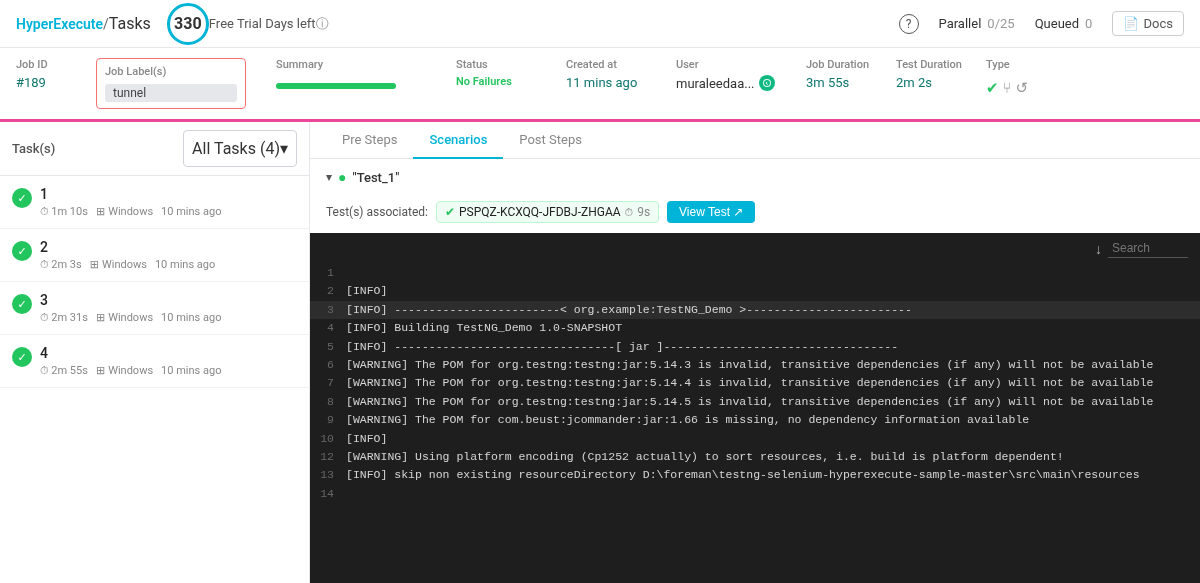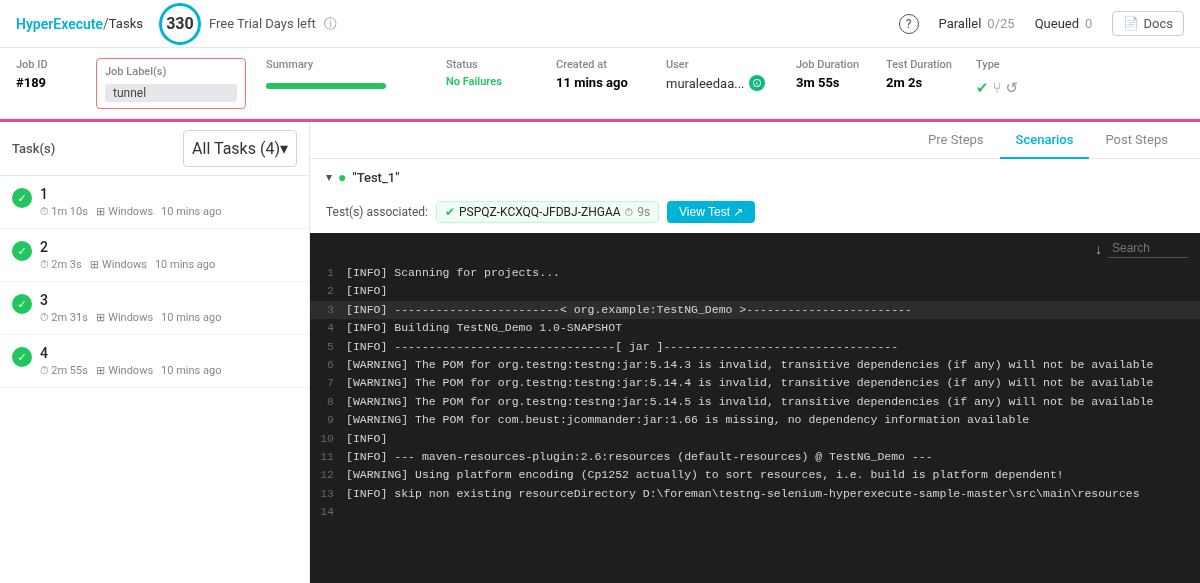--- a/index.html
+++ b/index.html
@@ -9,23 +9,23 @@
     .header {
       display: flex;
       align-items: center;
       padding: 0 16px;
       height: 48px;
       border-bottom: 1px solid #e5e7eb;
       background: #fff;
     }
     .brand { color: #00b4d8; font-weight: 600; font-size: 14px; }
     .brand-sep { color: #666; font-size: 14px; }
-    .brand-tasks { color: #333; font-size: 13px; }
+    .brand-tasks { color: #333; font-size: 16px; }
     .trial-badge {
-      display: flex; align-items: center; gap: 8px; margin-left: 16px;
+      display: flex; align-items: center; gap: 0; margin-left: 16px;
     }
     .trial-circle {
       width: 42px; height: 42px; border-radius: 50%;
       border: 3px solid #00b4d8;
       display: flex; align-items: center; justify-content: center;
       font-weight: 700; font-size: 16px; color: #333;
     }
     .trial-text { font-size: 13px; color: #555; }
     .header-right {
       margin-left: auto; display: flex; align-items: center; gap: 20px;
@@ -45,35 +45,35 @@
 
     
     .job-info-row {
       display: flex; align-items: flex-start;
       padding: 10px 16px;
       border-bottom: 3px solid #ec4899;
       gap: 0;
     }
     .job-col { display: flex; flex-direction: column; gap: 4px; }
     .col-label { font-size: 11px; color: #888; font-weight: 500; }
-    .col-value { font-size: 13px; color: #000000; font-weight: 700; }
+    .col-value { font-size: 13px; color: #0f766e; font-weight: 400; }
 
     .job-id-col { min-width: 80px; }
     .job-label-col {
       min-width: 150px;
       border: 1.5px solid #f87171;
       border-radius: 4px;
       padding: 6px 8px;
       margin-right: 20px;
     }
     .label-tag {
       background: #e5e7eb; border-radius: 3px; padding: 2px 8px;
       font-size: 12px; color: #444; display: inline-block; margin-top: 2px;
     }
-    .summary-col { min-width: 160px; margin-right: 20px; }
+    .summary-col { min-width: 160px; margin-right: 20px; margin-left: 10px; }
     .progress-bar-bg { width: 120px; height: 6px; background: #22c55e; border-radius: 3px; margin-top: 8px; }
     .status-col { min-width: 110px; }
     .status-green { color: #22c55e; font-weight: 600; font-size: 11px; }
     .created-col { min-width: 110px; }
     .user-col { min-width: 130px; }
     .user-val { display: flex; align-items: center; gap: 4px; }
     .user-icon { width: 16px; height: 16px; border-radius: 50%; background: #10b981; display: flex; align-items: center; justify-content: center; }
     .duration-col { min-width: 90px; }
     .test-dur-col { min-width: 90px; }
     .type-col { min-width: 80px; }
@@ -115,21 +115,20 @@
     .task-meta-os { display: flex; align-items: center; gap: 3px; }
     .win-icon { font-size: 11px; }
 
     
     .content-right { flex: 1; display: flex; flex-direction: column; overflow: hidden; }
 
     
     .tabs {
       display: flex; gap: 0; border-bottom: 1px solid #e5e7eb;
       padding: 0 16px;
-      justify-content: flex-end;
     }
     .tab {
       padding: 10px 16px; font-size: 13px; color: #888; cursor: pointer;
       border-bottom: 2px solid transparent; margin-bottom: -1px;
     }
     .tab.active { color: #00b4d8; border-bottom-color: #00b4d8; font-weight: 500; }
 
     
     .scenario-area { flex: 1; overflow-y: auto; display: flex; flex-direction: column; }
     .scenario-header {
@@ -366,21 +365,20 @@
       <div class="log-area">
         <div class="log-header">
           <div class="log-search-area">
             <span class="log-dl-icon">↓</span>
             <input class="log-search-input" placeholder="Search" style="">
           </div>
         </div>
         <div class="log-content" id="log-content">
             <div class="log-line">
     <span class="log-linenum">1</span>
-    <span class="log-text info">[INFO] Scanning for projects...</span>
   </div>
             <div class="log-line">
     <span class="log-linenum">2</span>
     <span class="log-text info">[INFO]</span>
   </div>
             <div class="log-line highlighted">
     <span class="log-linenum">3</span>
     <span class="log-text info">[INFO] ------------------------&lt; org.example:TestNG_Demo &gt;------------------------</span>
   </div>
             <div class="log-line">
@@ -405,24 +403,20 @@
   </div>
             <div class="log-line">
     <span class="log-linenum">9</span>
     <span class="log-text warning">[WARNING] The POM for com.beust:jcommander:jar:1.66 is missing, no dependency information available</span>
   </div>
             <div class="log-line">
     <span class="log-linenum">10</span>
     <span class="log-text info">[INFO]</span>
   </div>
             <div class="log-line">
-    <span class="log-linenum">11</span>
-    <span class="log-text info">[INFO] --- maven-resources-plugin:2.6:resources (default-resources) @ TestNG_Demo ---</span>
-  </div>
-            <div class="log-line">
     <span class="log-linenum">12</span>
     <span class="log-text warning">[WARNING] Using platform encoding (Cp1252 actually) to sort resources, i.e. build is platform dependent!</span>
   </div>
             <div class="log-line">
     <span class="log-linenum">13</span>
     <span class="log-text info">[INFO] skip non existing resourceDirectory D:\foreman\testng-selenium-hyperexecute-sample-master\src\main\resources</span>
   </div>
             <div class="log-line">
     <span class="log-linenum">14</span>
     <span class="log-text info"></span>

